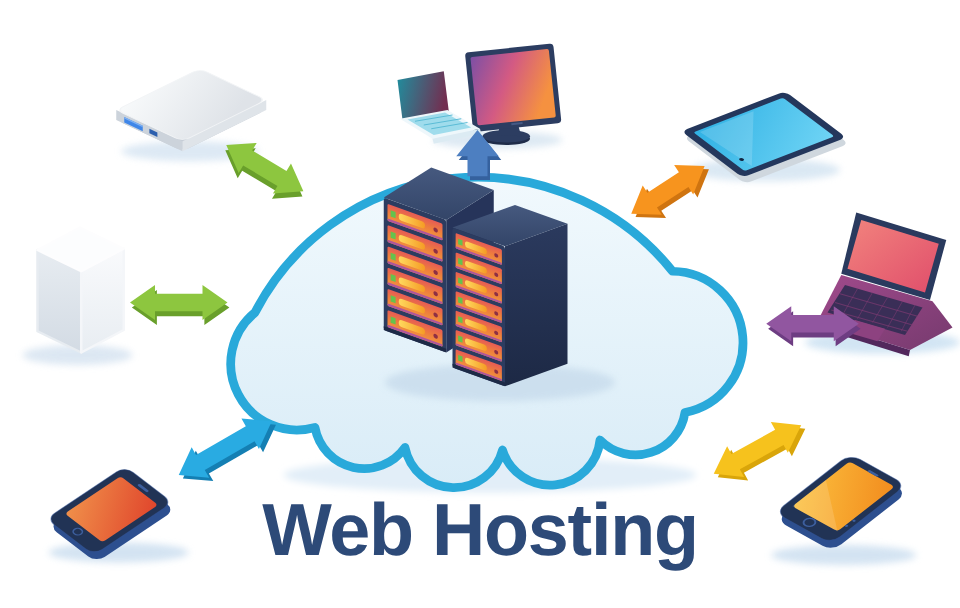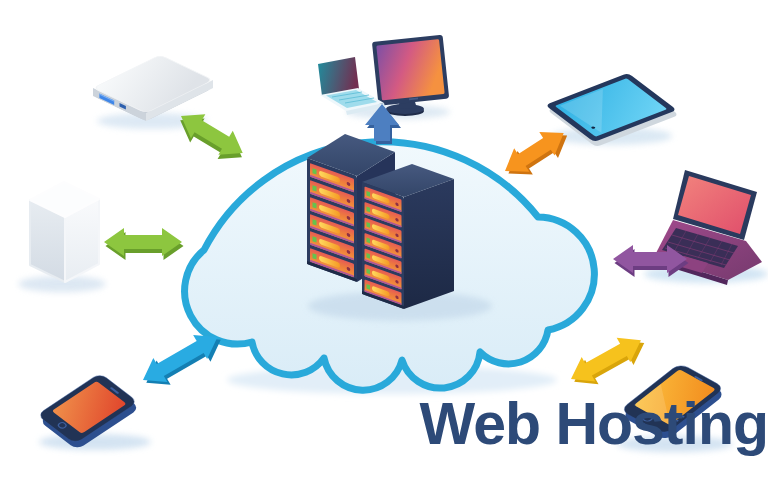--- a/index.html
+++ b/index.html
@@ -2,21 +2,21 @@
 <html><head>
 <meta charset="utf-8">
 <style>
   html,body{margin:0;padding:0;background:#ffffff;}
   .stage{
     position:relative;width:768px;height:486px;background:#ffffff;
     overflow:hidden;font-family:"Liberation Sans", sans-serif;
   }
   .stage svg{position:absolute;left:0;top:0;}
   .title{
-    position:absolute;left:0;right:0;top:390px;text-align:right;
+    position:absolute;left:0;right:0;top:390px;text-align:center;
     font-weight:bold;font-size:59px;letter-spacing:-1px;color:#2d4a78;
     font-family:"Liberation Sans", sans-serif;
   }
 </style>
 </head>
 <body>
 
 <div class="stage">
 
 <svg width="768" height="486" viewBox="0 0 768 486">

